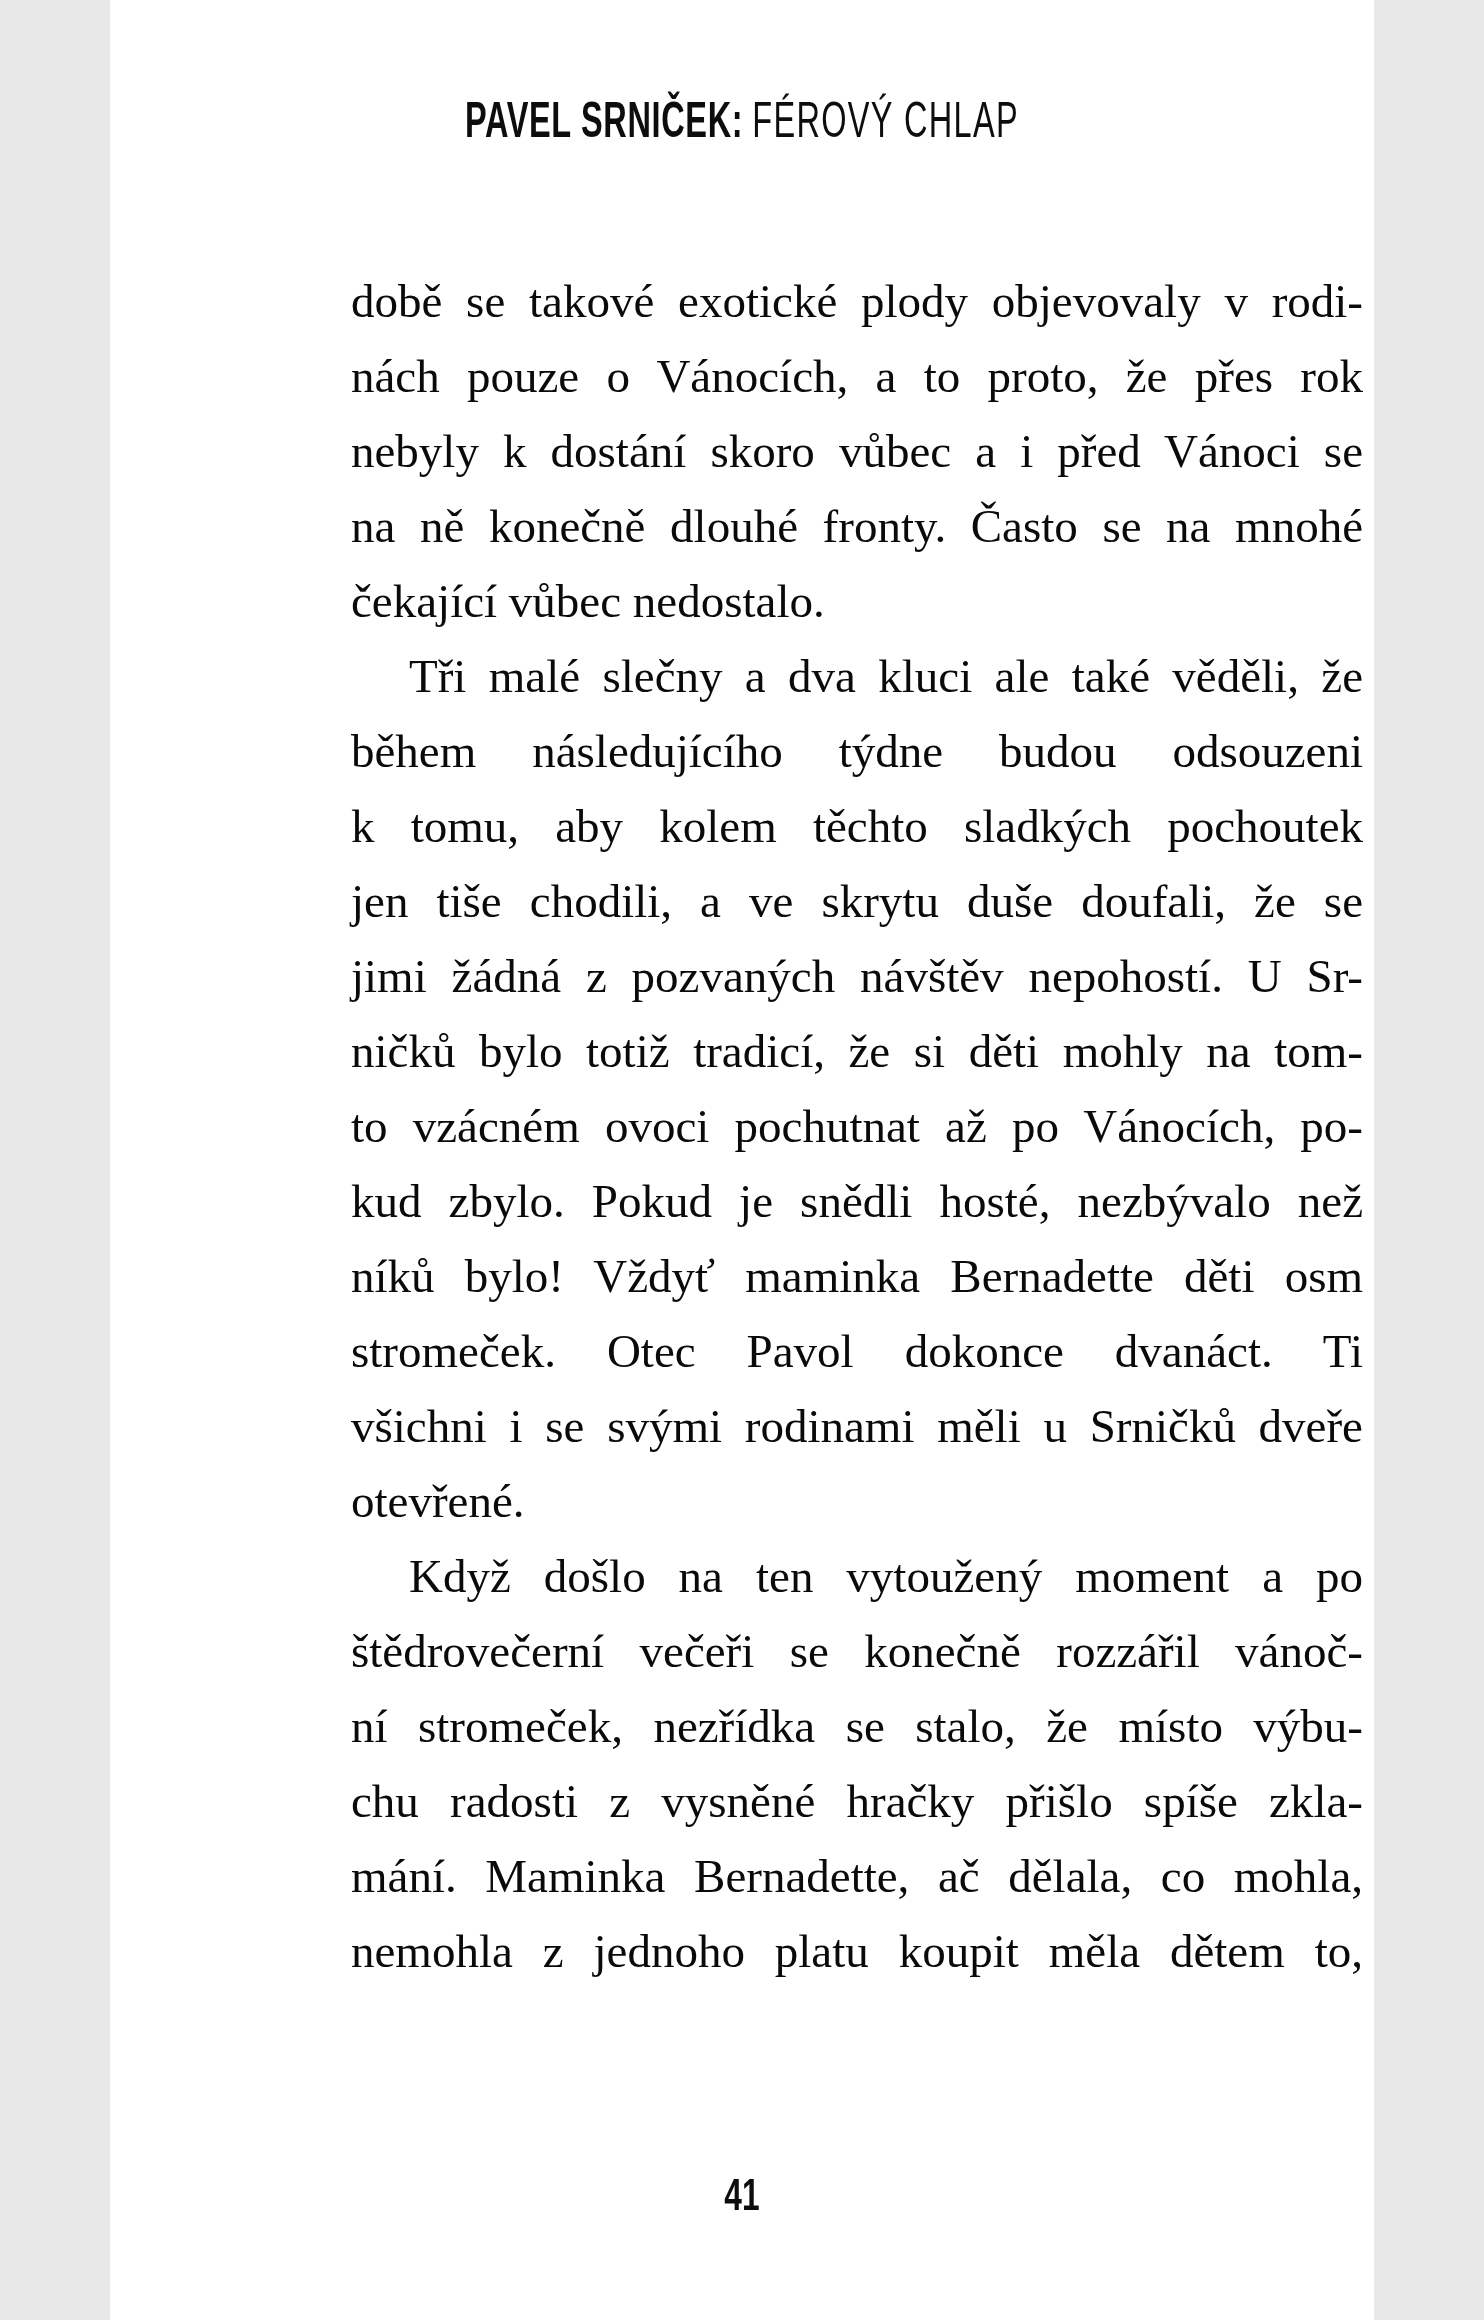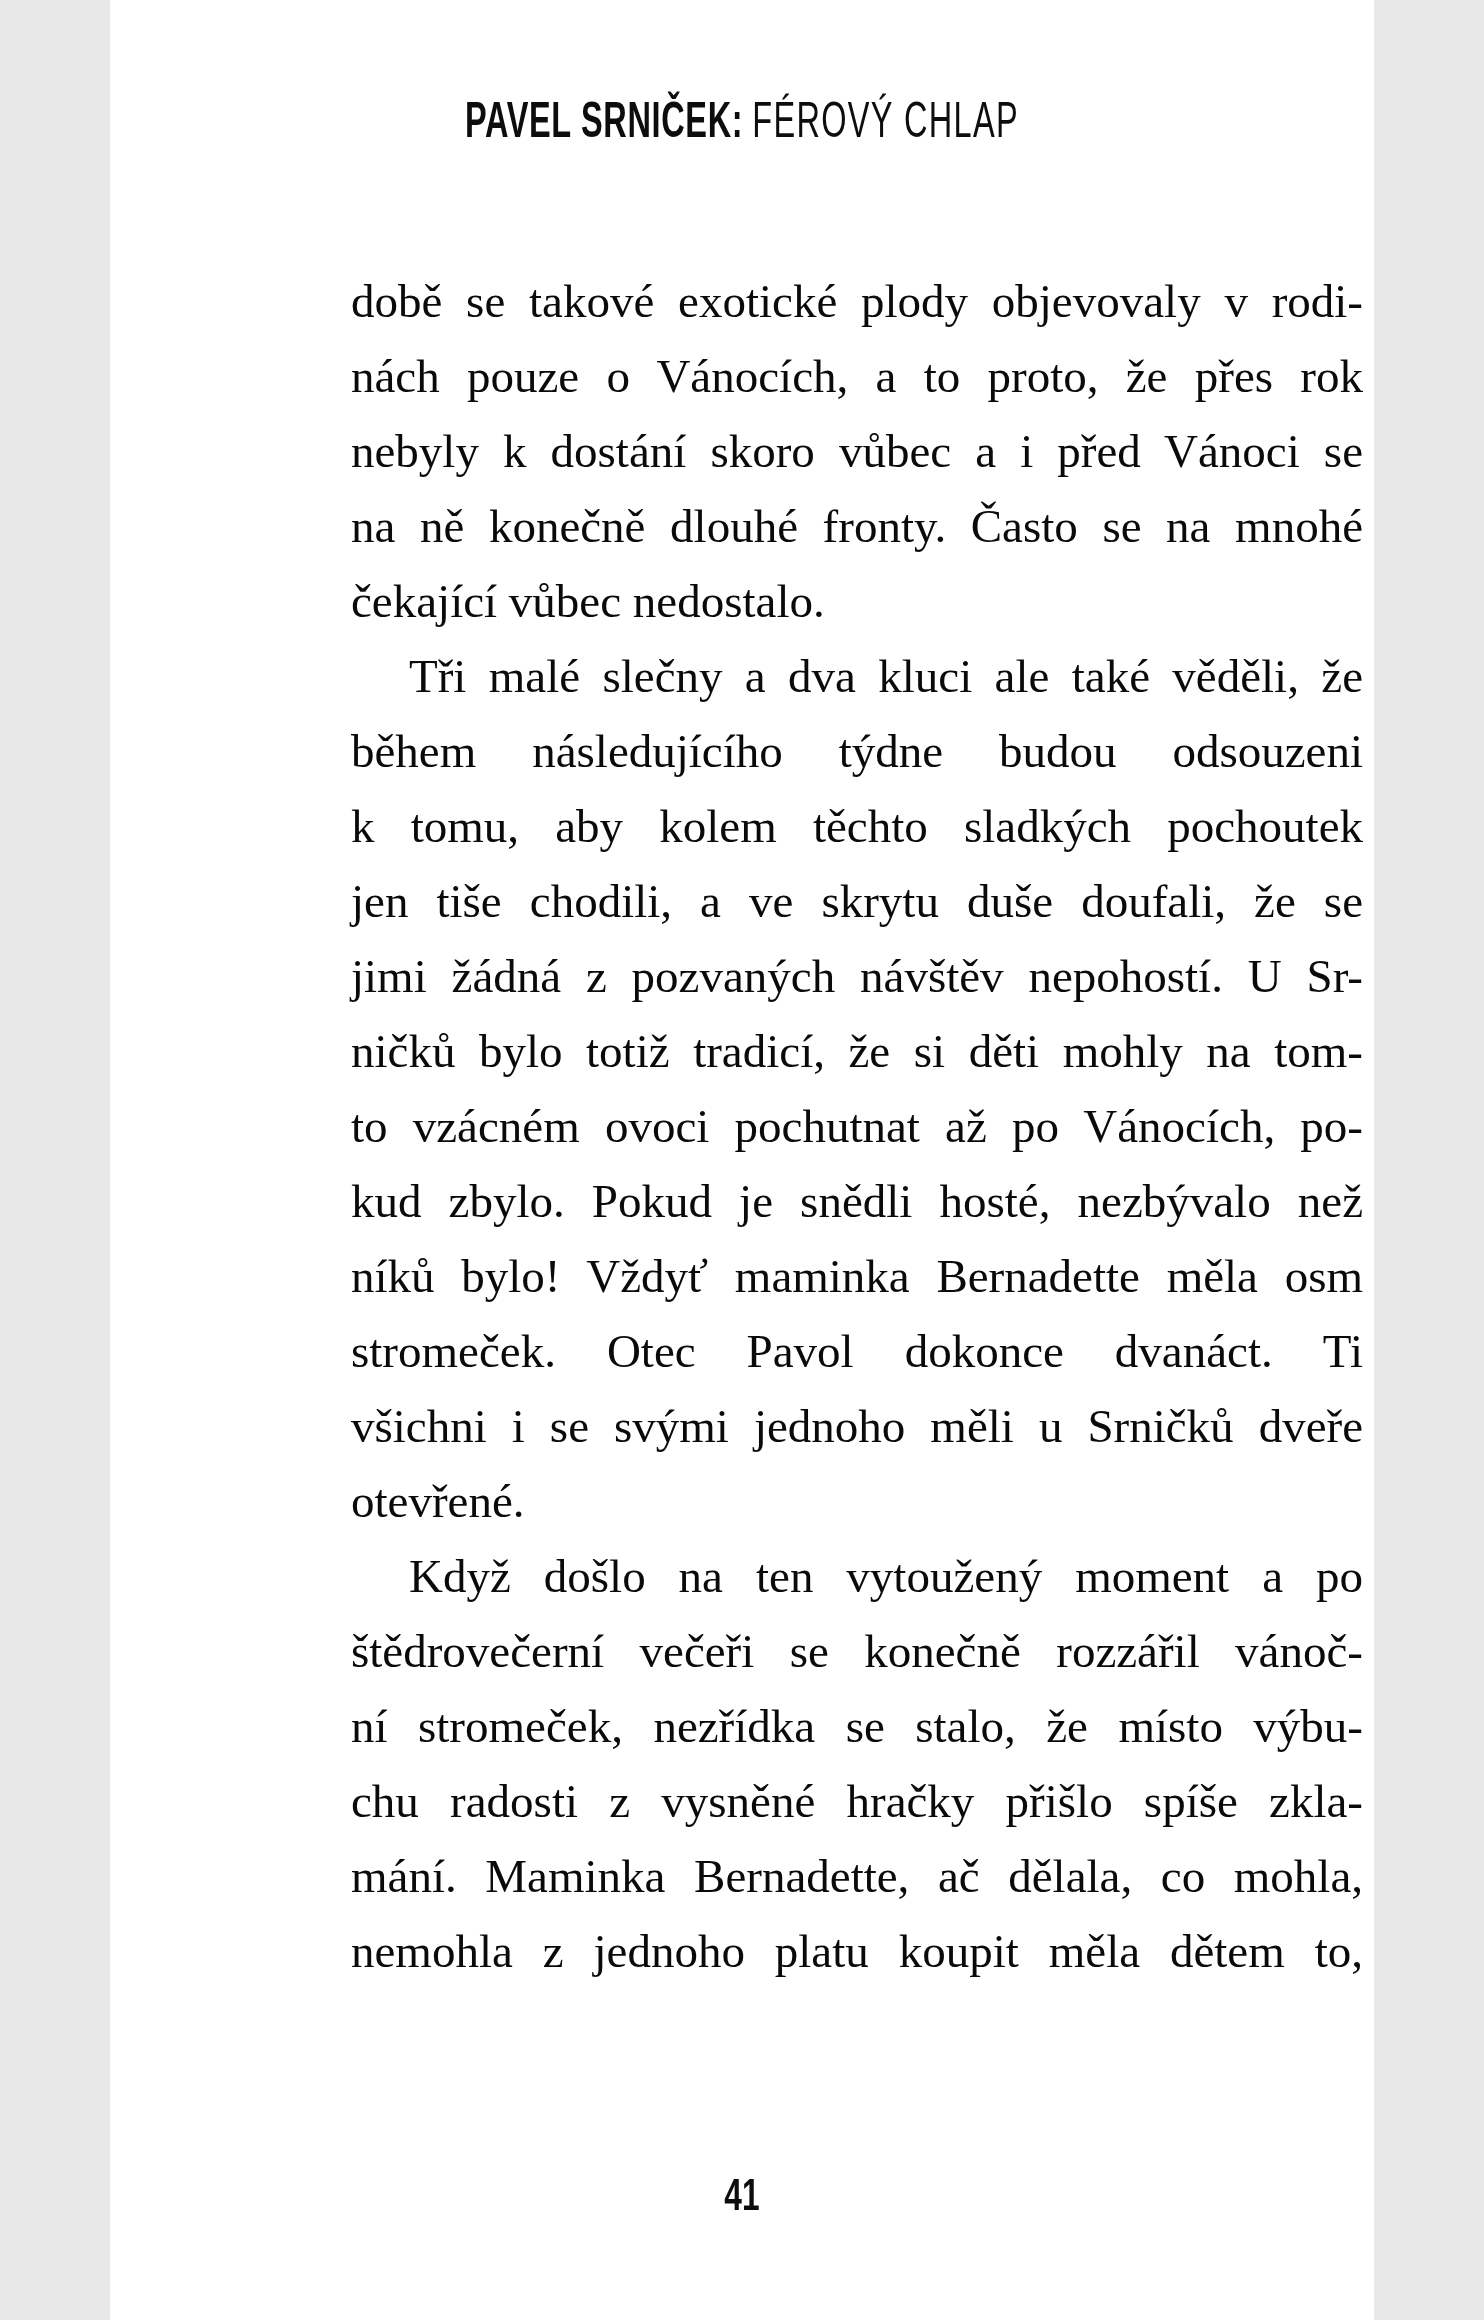--- a/index.html
+++ b/index.html
@@ -101,23 +101,23 @@
       <div class="line">na ně konečně dlouhé fronty. Často se na mnohé</div>
       <div class="line last">čekající vůbec nedostalo.</div>
       <div class="line indent">Tři malé slečny a dva kluci ale také věděli, že</div>
       <div class="line">během následujícího týdne budou odsouzeni</div>
       <div class="line">k tomu, aby kolem těchto sladkých pochoutek</div>
       <div class="line">jen tiše chodili, a ve skrytu duše doufali, že se</div>
       <div class="line">jimi žádná z pozvaných návštěv nepohostí. U Sr-</div>
       <div class="line">ničků bylo totiž tradicí, že si děti mohly na tom-</div>
       <div class="line">to vzácném ovoci pochutnat až po Vánocích, po-</div>
       <div class="line">kud zbylo. Pokud je snědli hosté, nezbývalo než</div>
-      <div class="line">níků bylo! Vždyť maminka Bernadette měla osm</div>
+      <div class="line">níků bylo! Vždyť maminka Bernadette děti osm</div>
       <div class="line">stromeček. Otec Pavol dokonce dvanáct. Ti</div>
-      <div class="line">všichni i se svými jednoho měli u Srničků dveře</div>
+      <div class="line">všichni i se svými rodinami měli u Srničků dveře</div>
       <div class="line last">otevřené.</div>
       <div class="line indent">Když došlo na ten vytoužený moment a po</div>
       <div class="line">štědrovečerní večeři se konečně rozzářil vánoč-</div>
       <div class="line">ní stromeček, nezřídka se stalo, že místo výbu-</div>
       <div class="line">chu radosti z vysněné hračky přišlo spíše zkla-</div>
       <div class="line">mání. Maminka Bernadette, ač dělala, co mohla,</div>
       <div class="line">nemohla z jednoho platu koupit měla dětem to,</div>
     </main>
 
   <footer>

